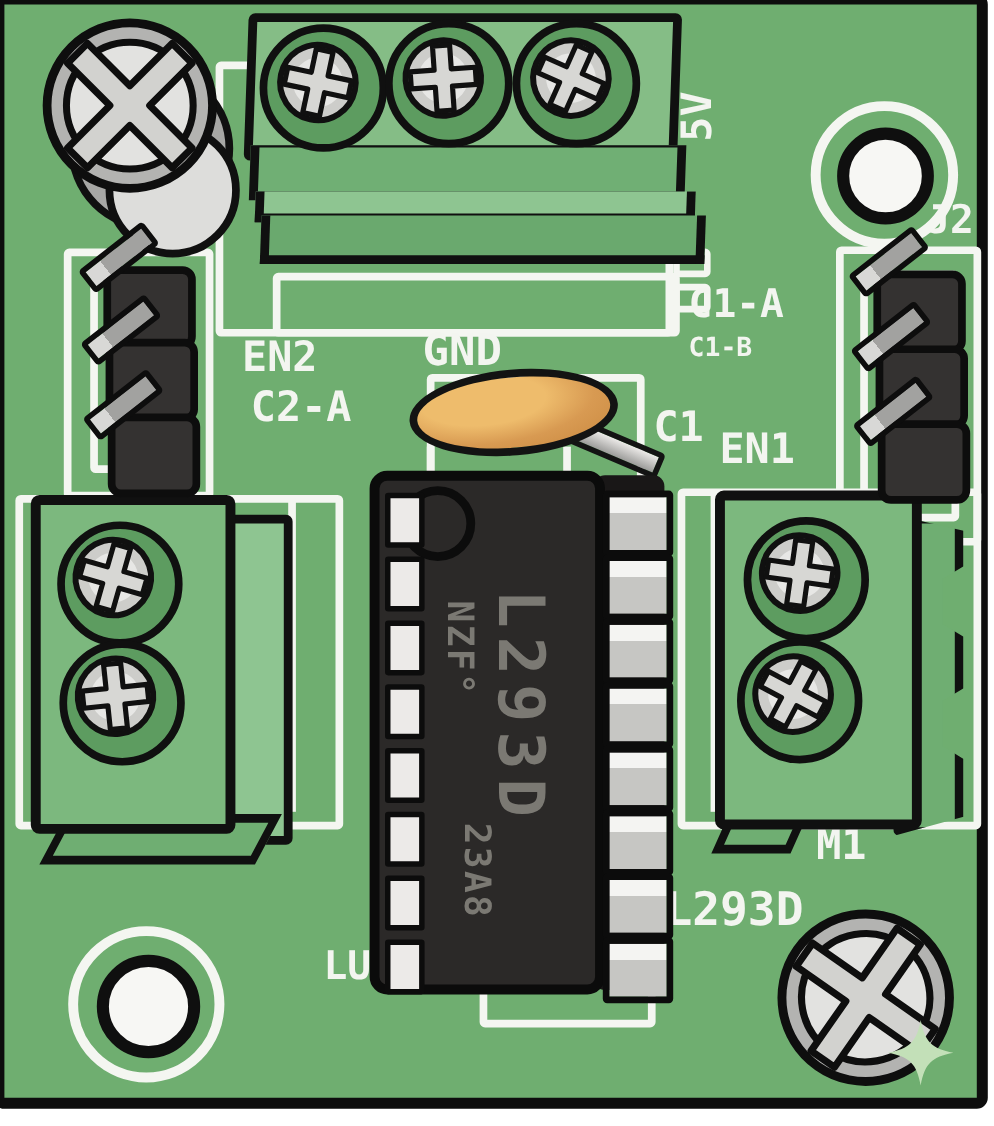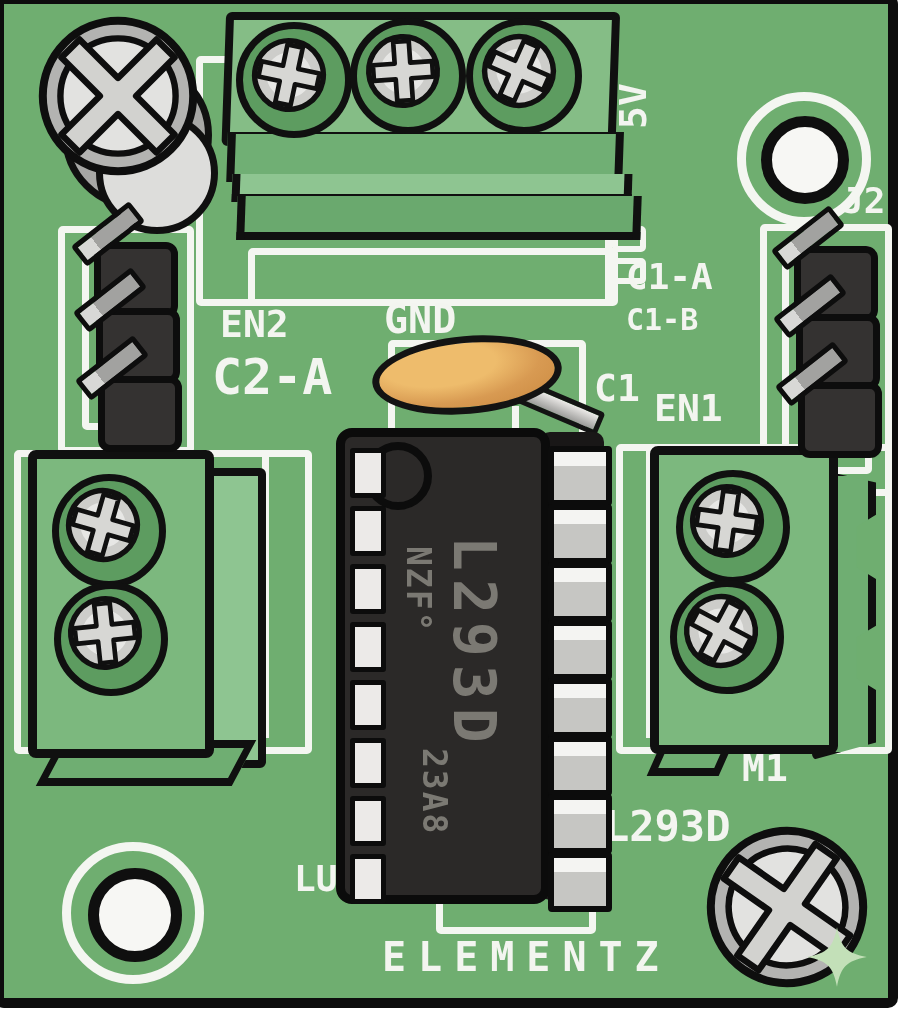--- a/index.html
+++ b/index.html
@@ -91,31 +91,30 @@
   <div class="trace" style="left:616px;top:444px;width:262px;height:296px;"></div>
   <div class="trace-v" style="left:646px;top:446px;height:292px;"></div>
   <div class="trace-v" style="left:388px;top:406px;height:26px;"></div>
   <div class="trace-v" style="left:512px;top:406px;height:26px;"></div>
   <div class="trace" style="left:436px;top:880px;width:146px;height:40px;"></div>
 
   <div class="lbl" style="left:124px;top:180px;font-size:30px;">U1</div>
   <div class="lbl lbl-5v" style="left:578px;top:84px;width:110px;height:44px;font-size:38px;text-align:center;">5V</div>
   <div class="lbl" style="left:842px;top:180px;font-size:36px;">J2</div>
   <div class="lbl" style="left:220px;top:302px;font-size:38px;">EN2</div>
-  <div class="lbl" style="left:212px;top:348px;font-size:50px;">C2-A</div>
+  <div class="lbl" style="left:228px;top:348px;font-size:38px;">C2-A</div>
   <div class="lbl" style="left:384px;top:296px;font-size:40px;">GND</div>
   <div class="lbl" style="left:626px;top:256px;font-size:36px;">C1-A</div>
-  <div class="lbl" style="left:626px;top:302px;font-size:30px;">C1-B</div>
+  <div class="lbl" style="left:626px;top:302px;font-size:24px;">C1-B</div>
   <div class="lbl" style="left:594px;top:366px;font-size:38px;">C1</div>
   <div class="lbl" style="left:654px;top:386px;font-size:38px;">EN1</div>
   <div class="lbl" style="left:132px;top:740px;font-size:38px;">M2</div>
   <div class="lbl" style="left:742px;top:746px;font-size:38px;">M1</div>
   <div class="lbl" style="left:604px;top:802px;font-size:42px;">L293D</div>
   <div class="lbl" style="left:294px;top:858px;font-size:36px;">LU</div>
-  <div class="lbl" style="left:382px;top:934px;font-size:40px;letter-spacing:12px;">ELEMENTZ</div>
 
   <div class="abs" style="left:218px;top:8px;width:404px;height:246px;z-index:4;transform:skewX(-2deg);">
     <div class="abs" style="left:4px;top:4px;width:378px;height:118px;background:#85bd86;border:8px solid #101010;border-radius:6px;"></div>
     <div class="band" style="left:10px;top:124px;width:380px;height:40px;background:#70af74;"></div>
     <div class="band" style="left:16px;top:166px;width:384px;height:20px;background:#8ec591;border-top:0;"></div>
     <div class="band" style="left:22px;top:188px;width:388px;height:36px;background:#6aa96e;border-top:0;"></div>
   </div>
   <div class="recess" style="left:236px;top:22px;width:102px;height:102px;"></div>
   <div class="recess" style="left:350px;top:18px;width:102px;height:102px;"></div>
   <div class="recess" style="left:466px;top:18px;width:102px;height:102px;"></div>

